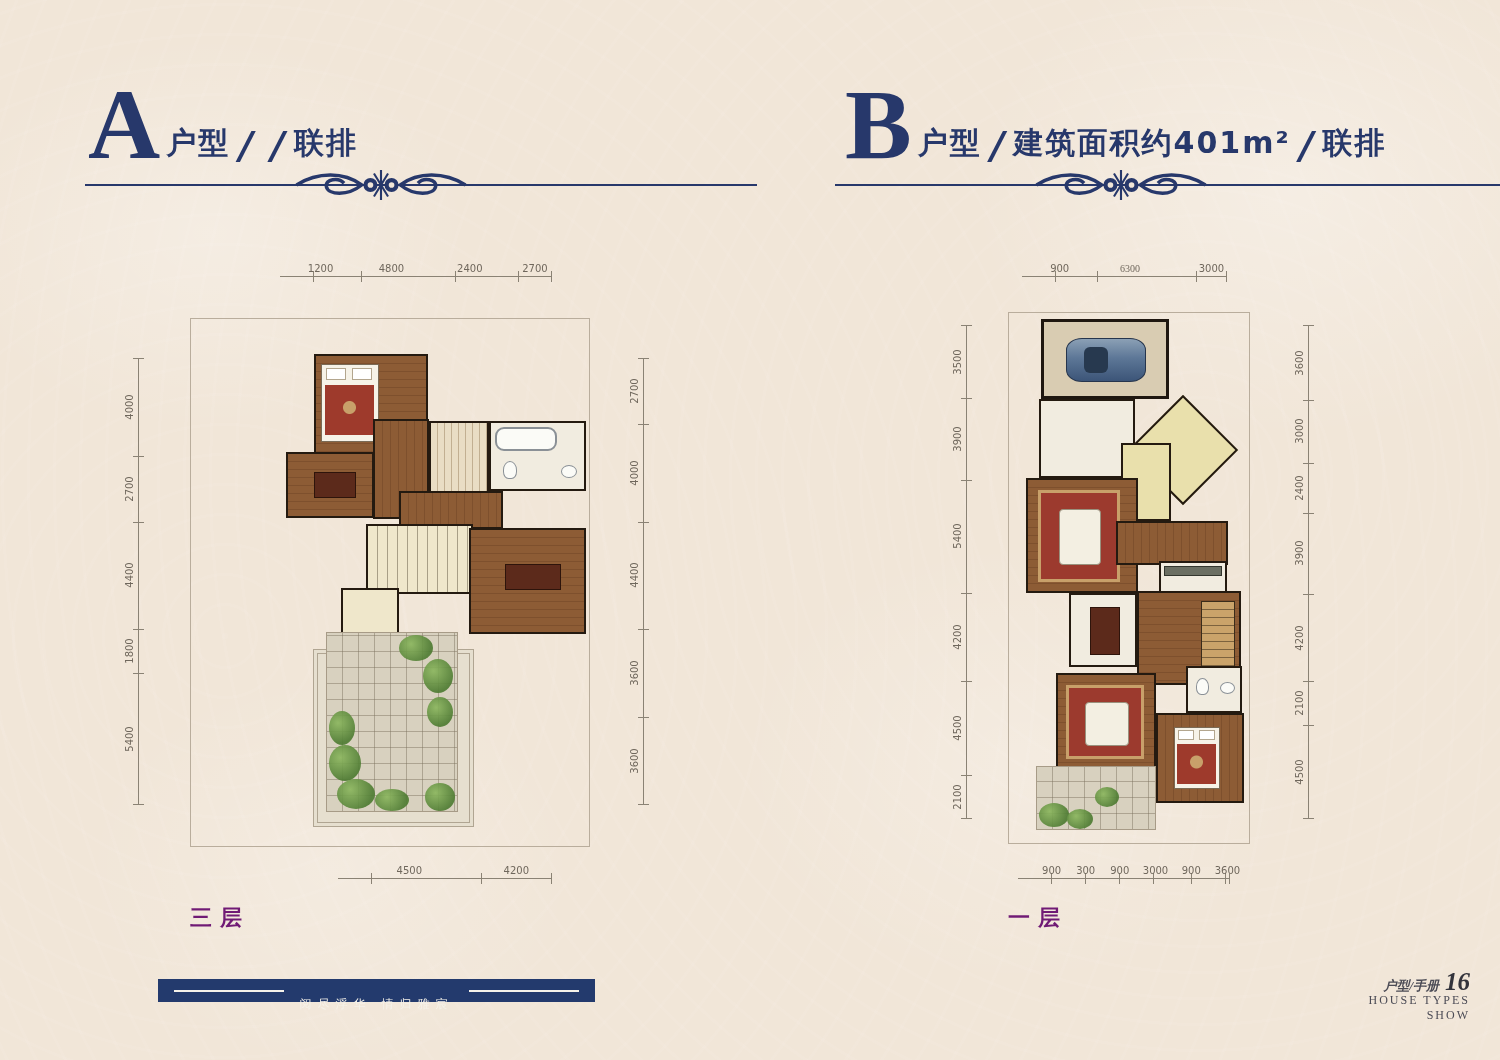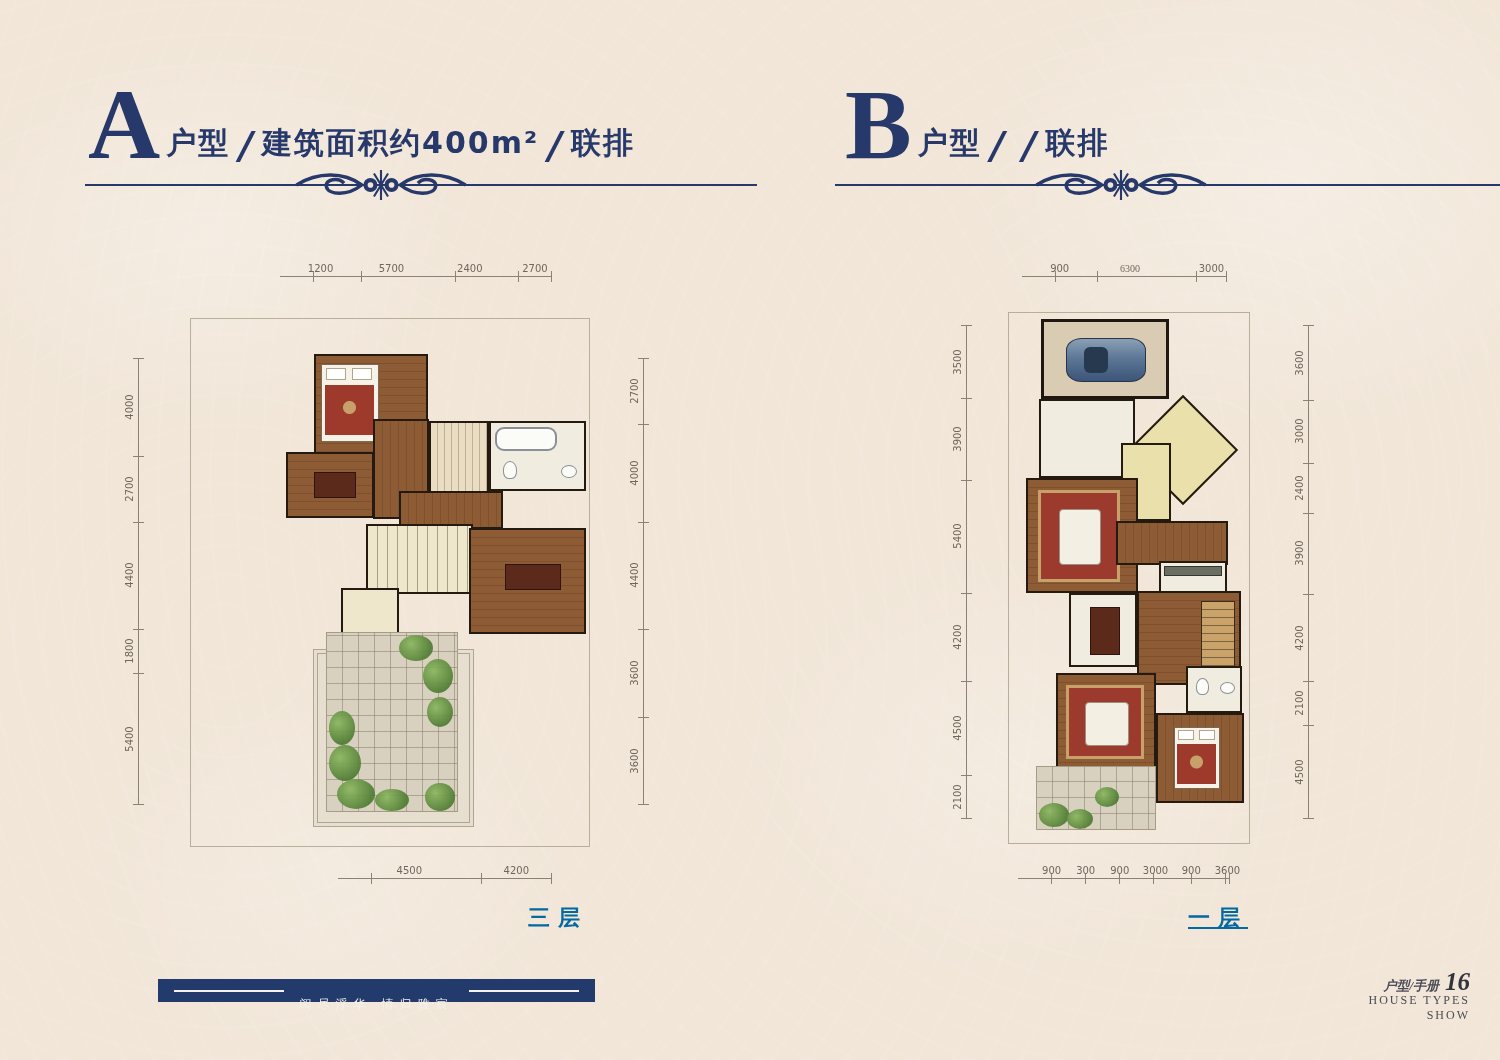--- a/index.html
+++ b/index.html
@@ -63,40 +63,39 @@
   .desk,.table{background:#5c2a1b;border:1px solid #2e140b;}
   .garage{background:#d9ccb2;border:3px solid #1f1710;}
   .car{background:linear-gradient(180deg,#8ba0b5 0%,#5d7797 45%,#3c5578 100%);border:1px solid #26354d;border-radius:16px/12px;}
   .car-window{left:22%;top:18%;width:30%;height:64%;background:#27394f;border-radius:6px;}
   .tub{background:#fbfbf7;border:2px solid #8a9096;border-radius:9px;}
   .wc{background:#fbfbf7;border:1px solid #8a9096;border-radius:50% 50% 40% 40%;}
   .sink{background:#fbfbf7;border:1px solid #8a9096;border-radius:50%;}
   .counter{background:#6b6f63;border:1px solid #33362e;}
   .diag{transform:rotate(45deg);}
   
-  .floor-caption{position:absolute;text-align:right;font-size:22px;letter-spacing:8px;color:#0369a1;font-weight:bold;}
+  .floor-caption{position:absolute;text-align:left;font-size:22px;letter-spacing:8px;color:#701a75;font-weight:bold;}
   .slogan-bar{position:absolute;background:#233a6d;display:flex;align-items:center;}
   .slogan-line{flex:1;height:2px;background:#f5f2ea;margin:0 16px;}
   .slogan-text{color:#f5f2ea;font-size:12px;letter-spacing:6px;white-space:nowrap;margin-top:27px;}
   .page-ref{position:absolute;text-align:right;color:#4b4b55;font-family:"Liberation Serif","DejaVu Serif",serif;}
   .pr-row{display:flex;align-items:baseline;justify-content:flex-end;gap:6px;}
   .pr-cn{font-size:13px;font-style:italic;font-weight:bold;}
   .pr-num{font-size:25px;font-style:italic;font-weight:bold;color:#33333b;}
   .pr-en{font-size:12px;letter-spacing:2px;margin-top:-3px;}
 </style>
 </head>
 <body>
 
 <div class="bg-pattern"></div>
 
 <div class="panel-title" style="left:88px;top:86px;">
   <span class="letter">A</span>
   <span class="t-seg">户型</span>
   <span class="t-slash">/</span>
-  <span class="t-seg">建筑面积约400m²</span>
   <span class="t-slash">/</span>
   <span class="t-seg">联排</span>
 </div>
 <div class="divider" style="left:85px;top:184px;width:672px;">
   <svg class="ornament" style="left:44%;" width="176" height="36" viewBox="0 0 200 40">
     <g fill="none" stroke="#27386b" stroke-width="4">
       <path d="M4 20 C28 5, 58 5, 78 20 C62 33, 40 31, 38 22 C36 13, 52 11, 58 18"></path>
       <path d="M196 20 C172 5, 142 5, 122 20 C138 33, 160 31, 162 22 C164 13, 148 11, 142 18"></path>
     </g>
     <circle cx="88" cy="20" r="8" fill="#27386b"></circle>
@@ -105,21 +104,21 @@
       <circle cx="112" cy="20" r="3.2" fill="#f1e6d8"></circle>
     <path d="M100 3 v34 M92 7 l16 26 M108 7 l-16 26" stroke="#27386b" stroke-width="2.4"></path>
   </svg>
 </div>
 
 <div class="dim dim-h" style="left:280px;top:258px;width:272px;height:18px;">
     <div class="seg" style="flex-grow: 1200;">
       <span class="lab">1200</span>
     </div>
     <div class="seg" style="flex-grow: 4800;">
-      <span class="lab">5700</span>
+      <span class="lab">4800</span>
     </div>
     <div class="seg" style="flex-grow: 2400;">
       <span class="lab">2400</span>
     </div>
     <div class="seg" style="flex-grow: 2700;">
       <span class="lab">2700</span>
     </div>
   </div>
 <div class="dim dim-v" style="left:120px;top:358px;width:18px;height:447px;">
     <div class="seg" style="flex-grow: 4000;">
@@ -199,20 +198,21 @@
     <div class="plant" style="left:48px;top:156px;width:34px;height:22px;"></div>
     <div class="plant" style="left:98px;top:150px;width:30px;height:28px;"></div>
   </div>
 </div>
 <div class="floor-caption" style="left:190px;top:903px;width:398px;">三层</div>
 
 <div class="panel-title" style="left:845px;top:86px;">
   <span class="letter">B</span>
   <span class="t-seg">户型</span>
   <span class="t-slash">/</span>
+  <span class="t-seg">建筑面积约401m²</span>
   <span class="t-slash">/</span>
   <span class="t-seg">联排</span>
 </div>
 <div class="divider" style="left:835px;top:184px;width:665px;">
   <svg class="ornament" style="left:43%;" width="176" height="36" viewBox="0 0 200 40">
     <g fill="none" stroke="#27386b" stroke-width="4">
       <path d="M4 20 C28 5, 58 5, 78 20 C62 33, 40 31, 38 22 C36 13, 52 11, 58 18"></path>
       <path d="M196 20 C172 5, 142 5, 122 20 C138 33, 160 31, 162 22 C164 13, 148 11, 142 18"></path>
     </g>
     <circle cx="88" cy="20" r="8" fill="#27386b"></circle>
@@ -337,21 +337,21 @@
       <div class="pillow" style="left:24px;top:2px;width:16px;height:10px;"></div>
       <div class="blanket" style="left:2px;top:16px;width:39px;height:40px;"></div>
     </div>
   </div>
   <div class="pave" style="left:27px;top:453px;width:120px;height:64px;">
     <div class="plant" style="left:2px;top:36px;width:30px;height:24px;"></div>
     <div class="plant" style="left:30px;top:42px;width:26px;height:20px;"></div>
     <div class="plant" style="left:58px;top:20px;width:24px;height:20px;"></div>
   </div>
 </div>
-<div class="floor-caption" style="left:1008px;top:903px;width:240px;text-decoration:underline;">一层</div>
+<div class="floor-caption" style="left:1008px;top:903px;width:240px;">一层</div>
 
 <div class="slogan-bar" style="left:158px;top:979px;width:437px;height:23px;">
   <div class="slogan-line"></div>
   <span class="slogan-text">阅尽浮华 情归雅宸</span>
   <div class="slogan-line"></div>
 </div>
 
 <div class="page-ref" style="left:1340px;top:968px;width:130px;">
   <div class="pr-row">
     <span class="pr-cn">户型/手册</span>

